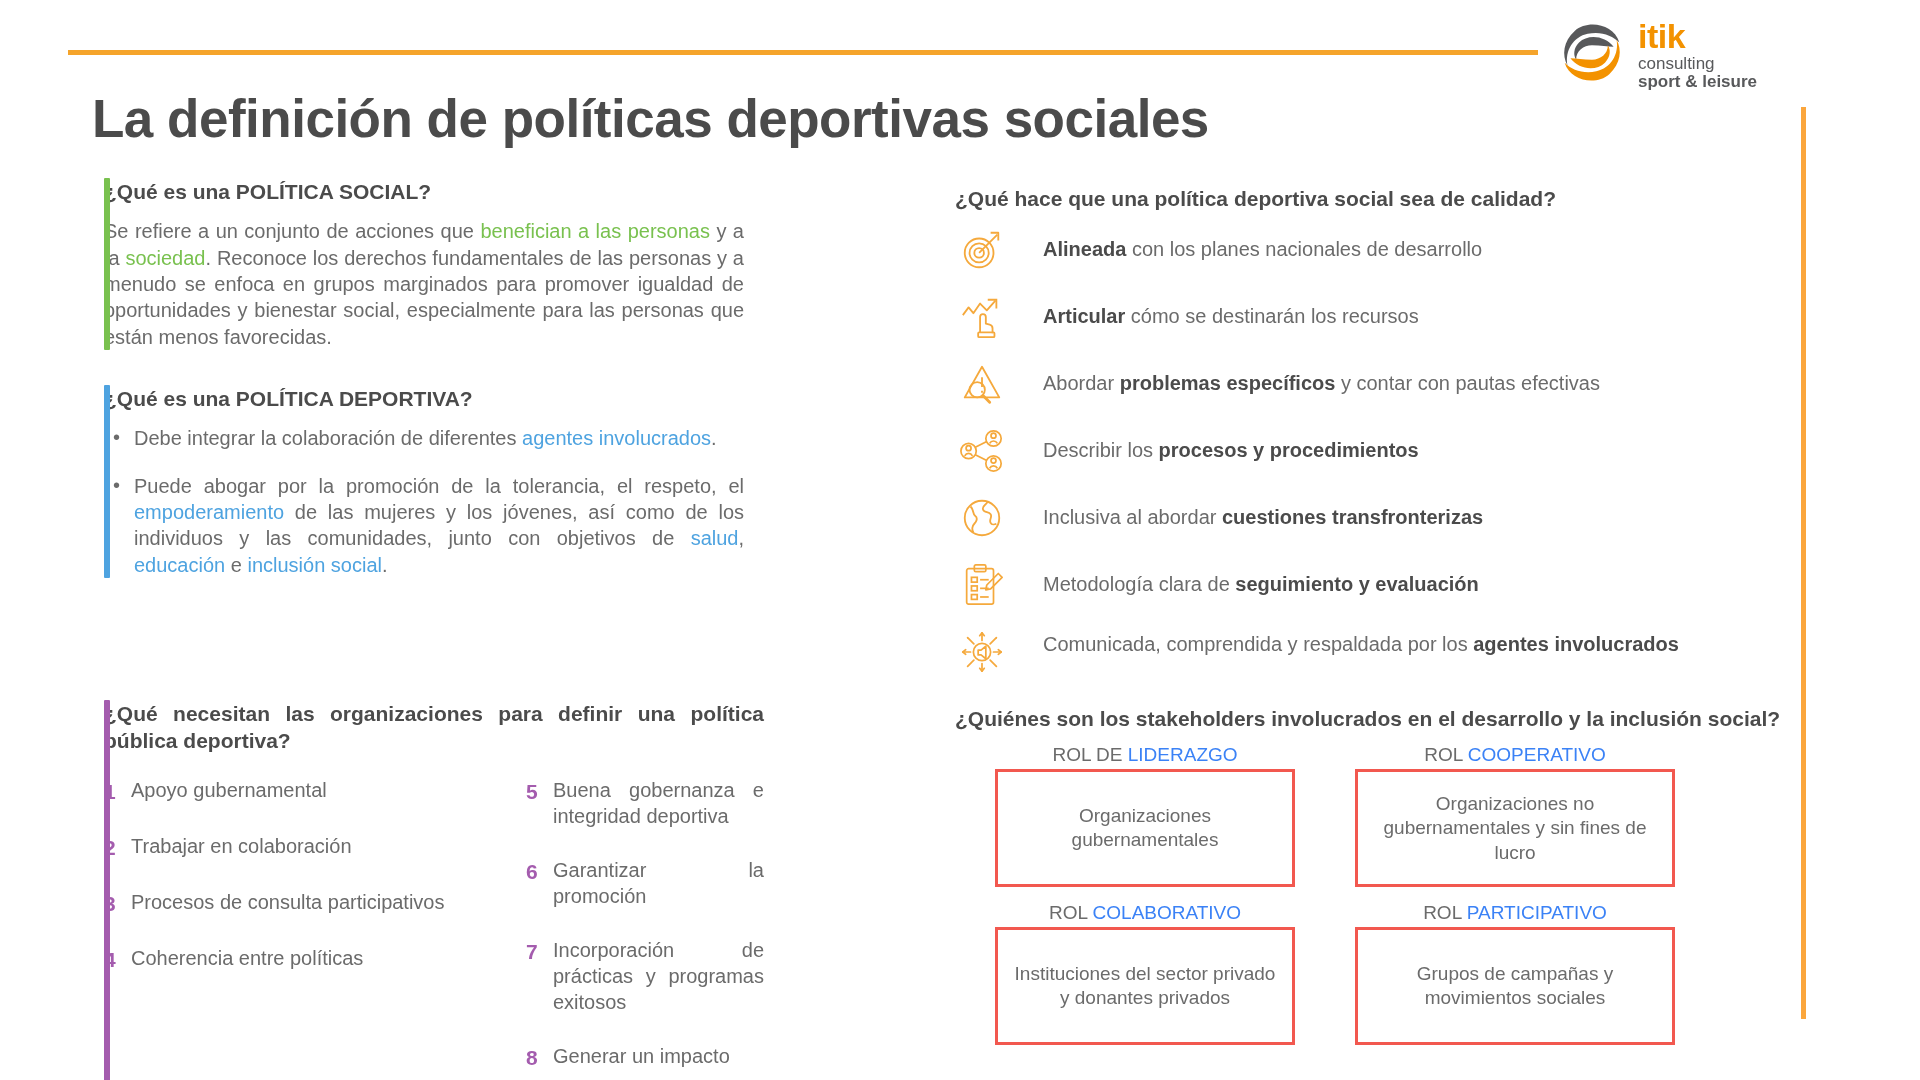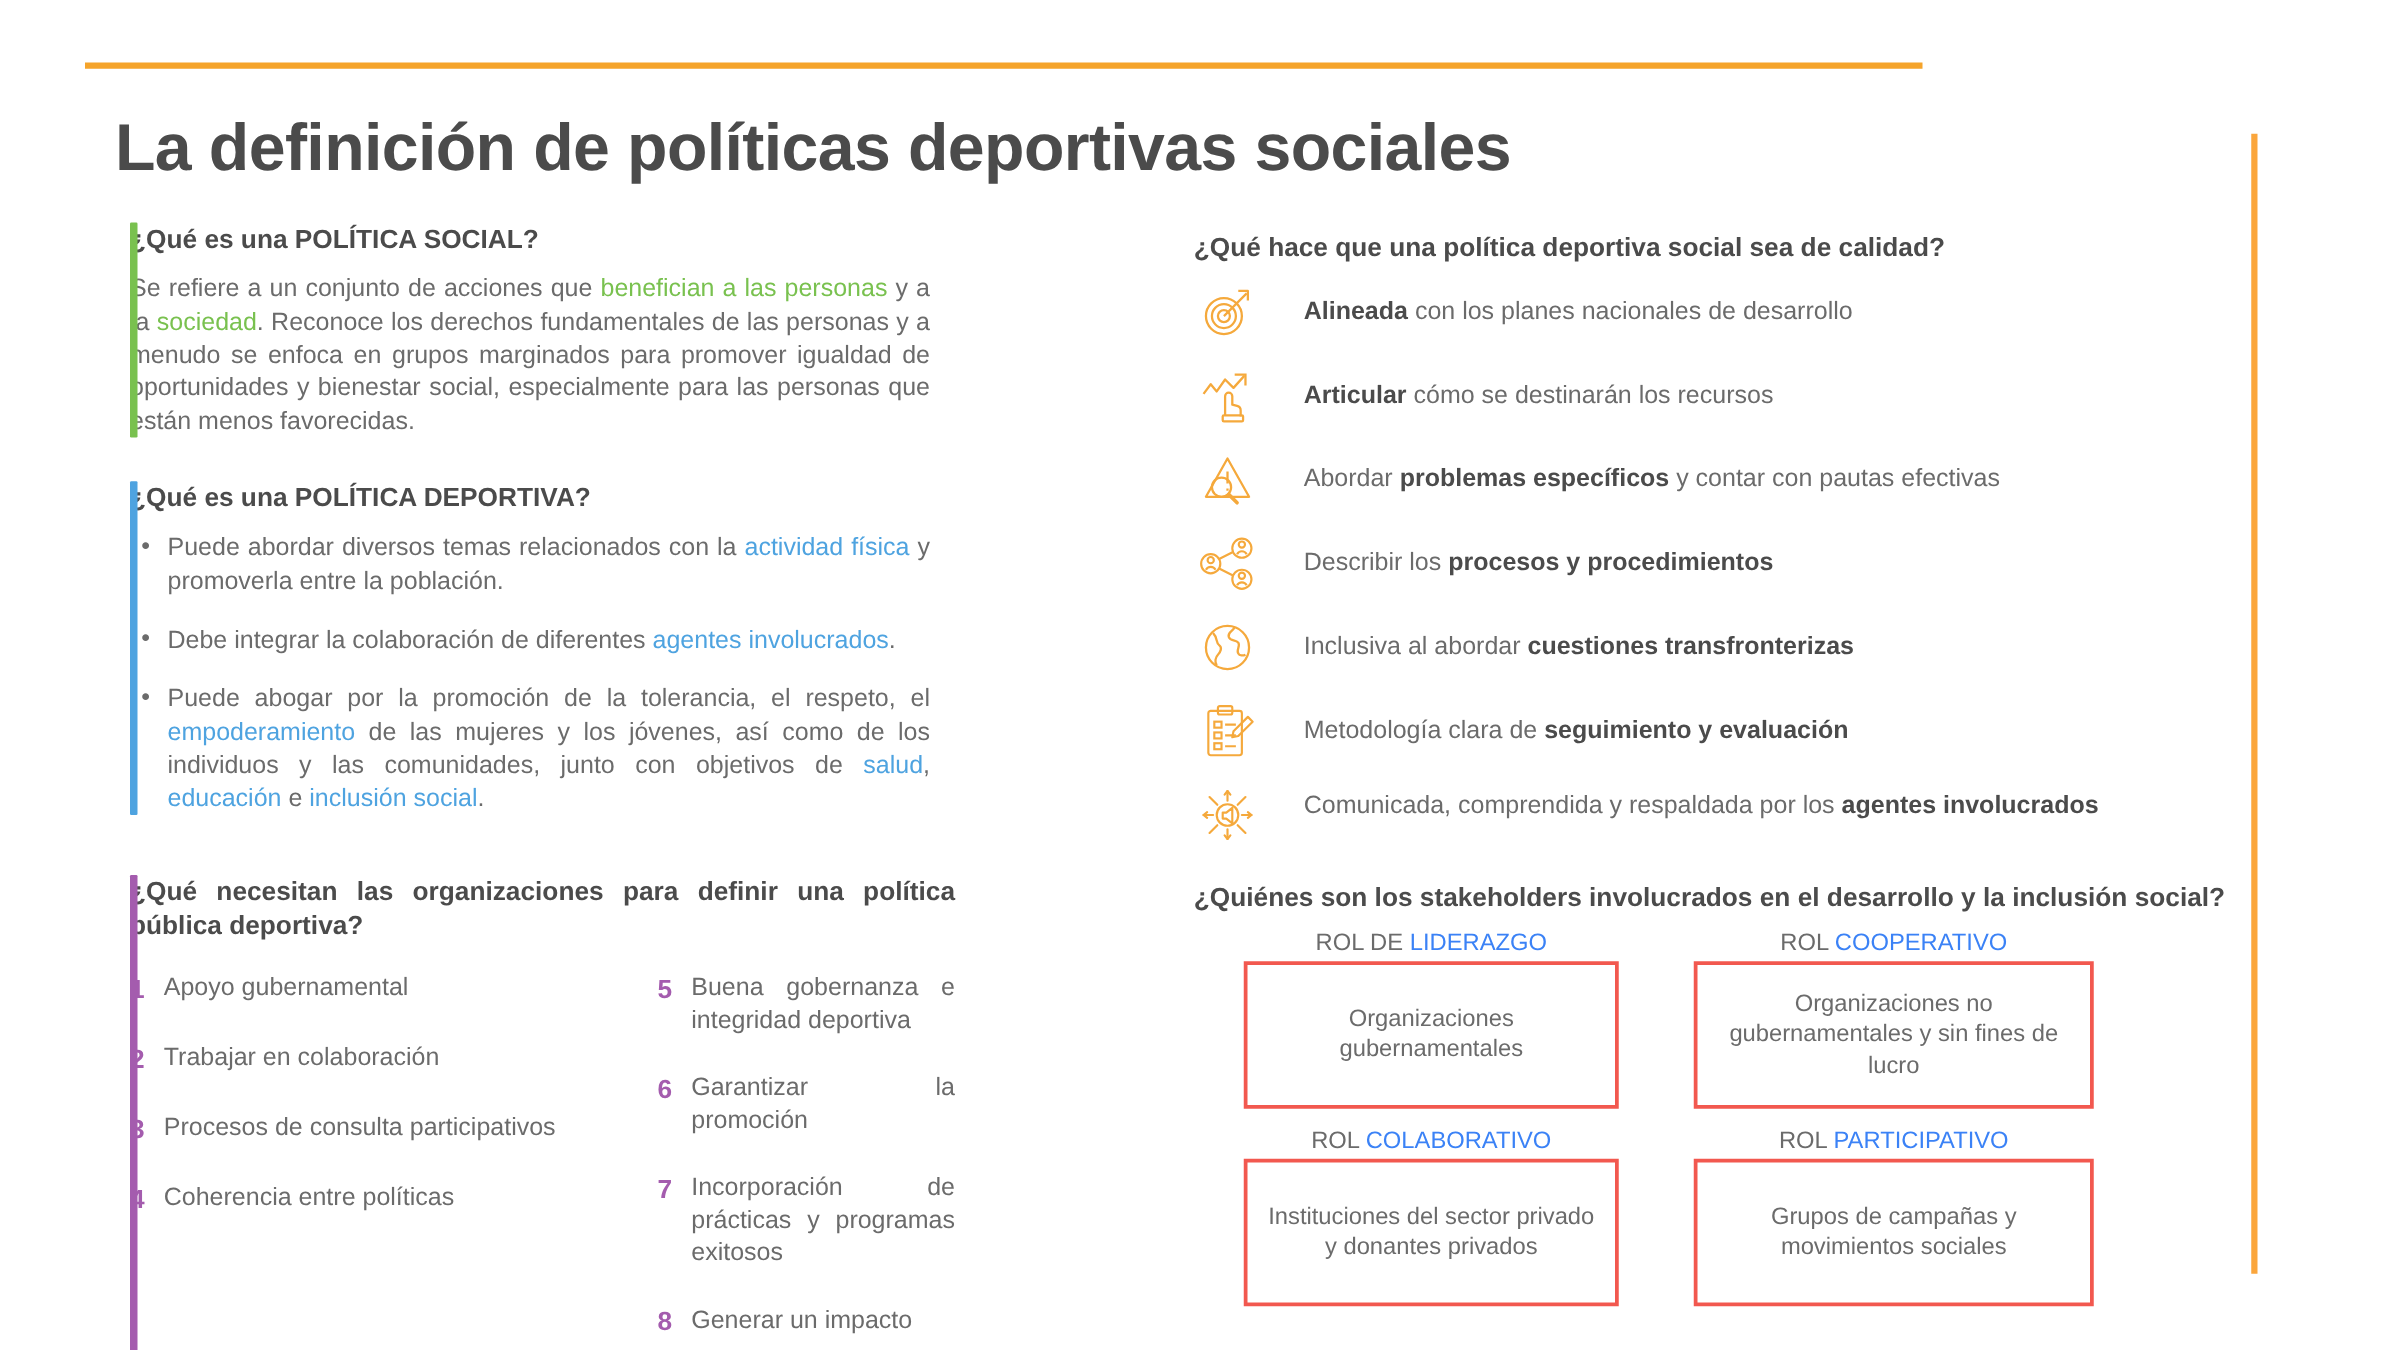--- a/index.html
+++ b/index.html
@@ -114,32 +114,46 @@
   .card-label b { color: #3b82f6; font-weight: normal; }
 </style>
 </head>
 <body>
 
 <div class="slide">
 
   <div class="rule-top"></div>
   <div class="rule-right"></div>
 
+  <div class="logo">
+    <span class="logo-mark">
+      <svg viewBox="0 0 100 100" width="72" height="72">
+        <path d="M88 34 C80 8 44 2 26 18 C10 32 8 52 16 66 C12 46 24 26 44 22 C62 18 78 24 88 34 Z" fill="#58595B"></path>
+        <path d="M80 40 C68 24 44 22 32 34 C24 42 24 52 28 58 C28 46 38 38 50 38 C62 38 72 40 80 40 Z" fill="#58595B"></path>
+        <path d="M12 62 C20 88 56 94 74 78 C90 64 92 44 84 30 C88 50 76 70 56 74 C38 78 22 72 12 62 Z" fill="#F39200"></path>
+        <path d="M20 56 C32 72 56 74 68 62 C76 54 76 44 72 38 C72 50 62 58 50 58 C38 58 28 56 20 56 Z" fill="#F39200"></path>
+      </svg>
+    </span>
+    <span class="logo-text">
+      <span class="logo-itik">itik</span>
+      <span class="logo-consulting">consulting</span>
+      <span class="logo-sport">sport &amp; leisure</span>
+    </span>
+  </div>
 
   <h1 class="page-title">La definición de políticas deportivas sociales</h1>
 
   <div class="block green" style="left:104px; top:178px; width:640px;">
     <div class="block-heading">¿Qué es una POLÍTICA SOCIAL?</div>
     <div class="block-body"><span>Se refiere a un conjunto de acciones que </span><span class="hl-green">benefician a las personas</span><span> y a la </span><span class="hl-green">sociedad</span><span>. Reconoce los derechos fundamentales de las personas y a menudo se enfoca en grupos marginados para promover igualdad de oportunidades y bienestar social, especialmente para las personas que están menos favorecidas.</span></div>
   </div>
 
   <div class="block blue" style="left:104px; top:385px; width:640px;">
     <div class="block-heading">¿Qué es una POLÍTICA DEPORTIVA?</div>
     <ul class="bullets">
-        <li><span>Puede abordar diversos temas relacionados con la </span><span class="hl-blue">actividad física</span><span> y promoverla entre la población.</span></li>
         <li><span>Debe integrar la colaboración de diferentes </span><span class="hl-blue">agentes involucrados</span><span>.</span></li>
         <li><span>Puede abogar por la promoción de la tolerancia, el respeto, el </span><span class="hl-blue">empoderamiento</span><span> de las mujeres y los jóvenes, así como de los individuos y las comunidades, junto con objetivos de </span><span class="hl-blue">salud</span><span>, </span><span class="hl-blue">educación</span><span> e </span><span class="hl-blue">inclusión social</span><span>.</span></li>
       </ul>
   </div>
 
   <div class="block purple" style="left:104px; top:700px; width:660px;">
     <div class="block-heading justified">¿Qué necesitan las organizaciones para definir una política pública deportiva?</div>
     <div class="num-grid">
       <div class="num-col">
           <div class="num-item" style="margin-bottom:28px">

